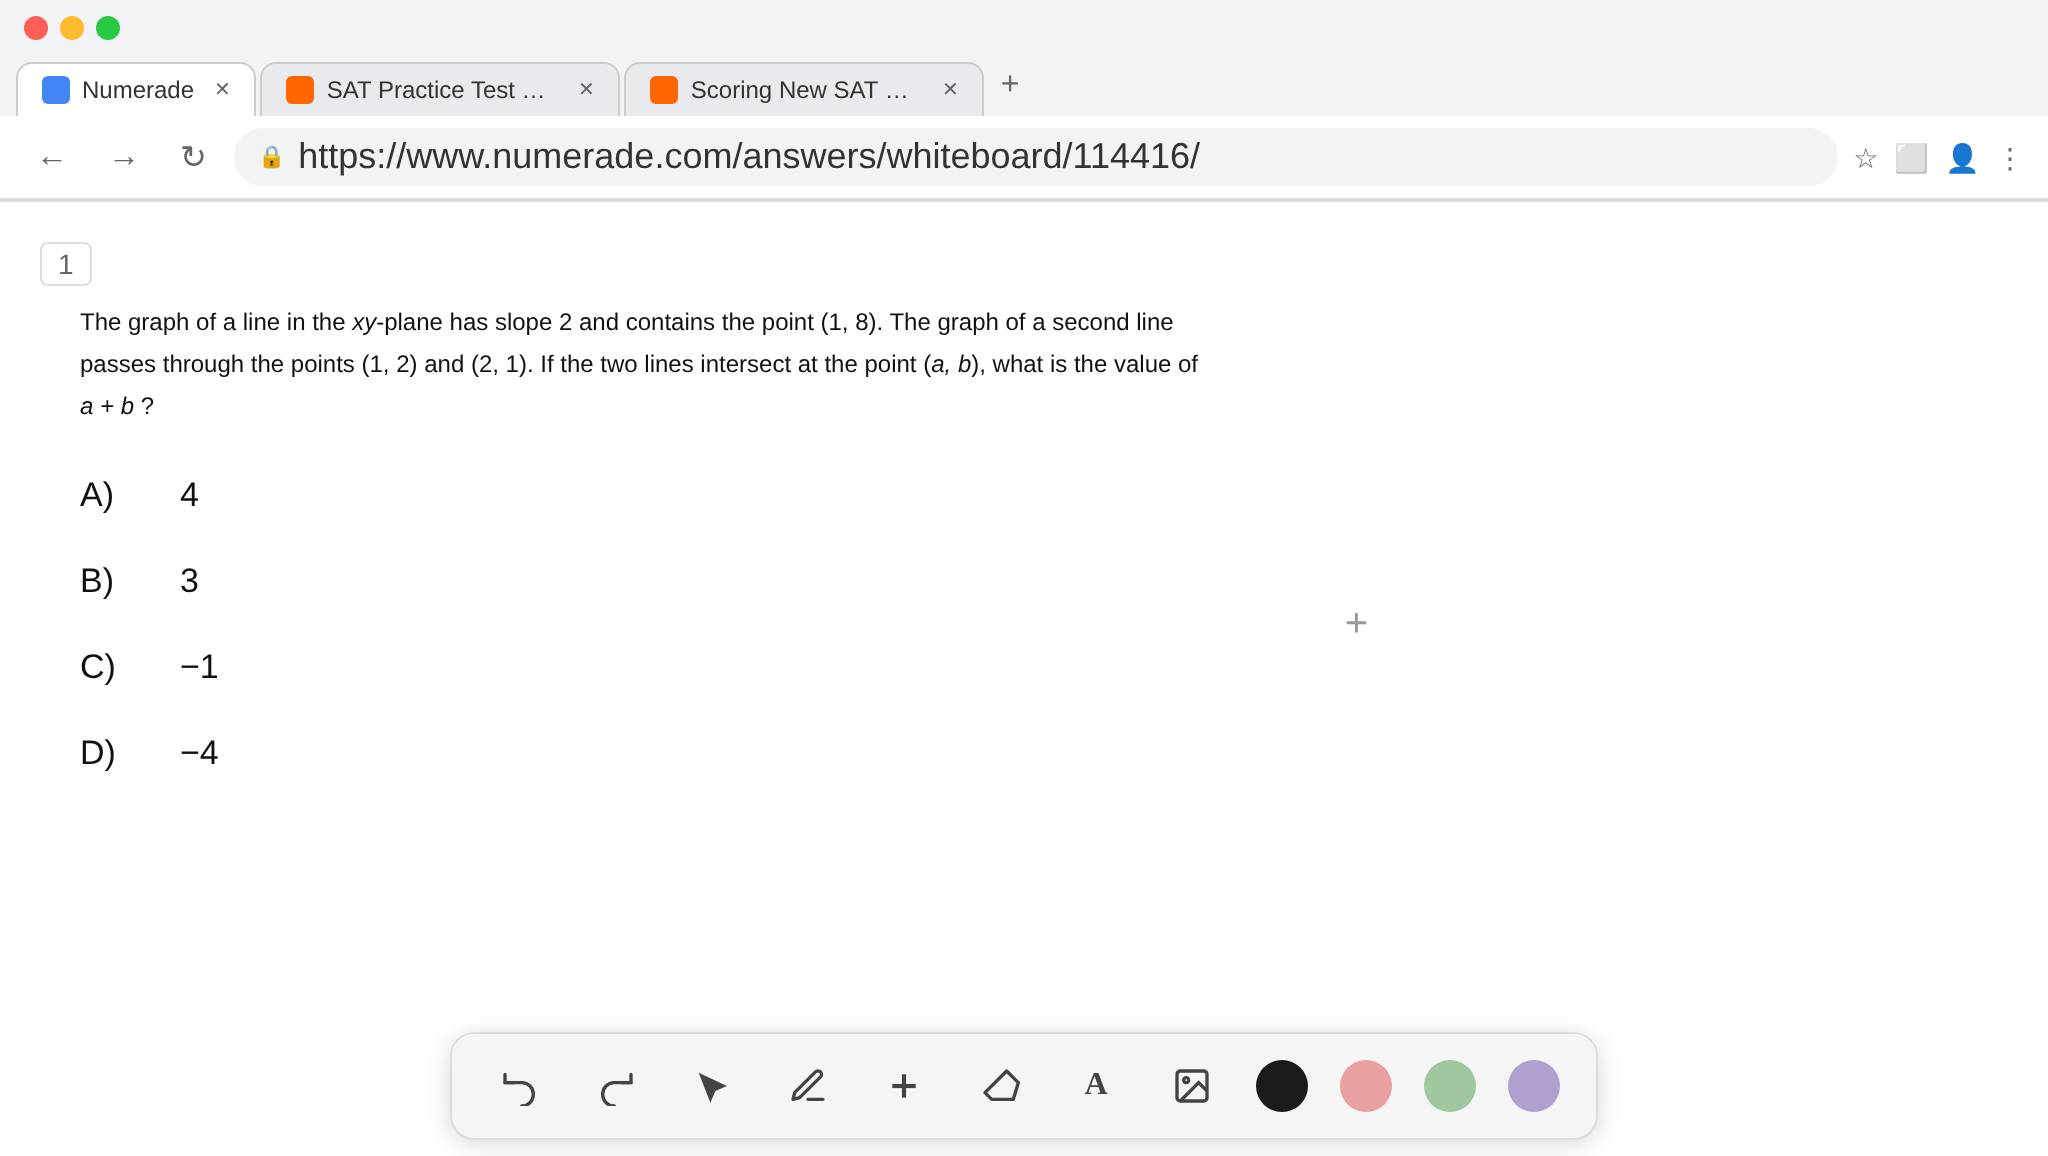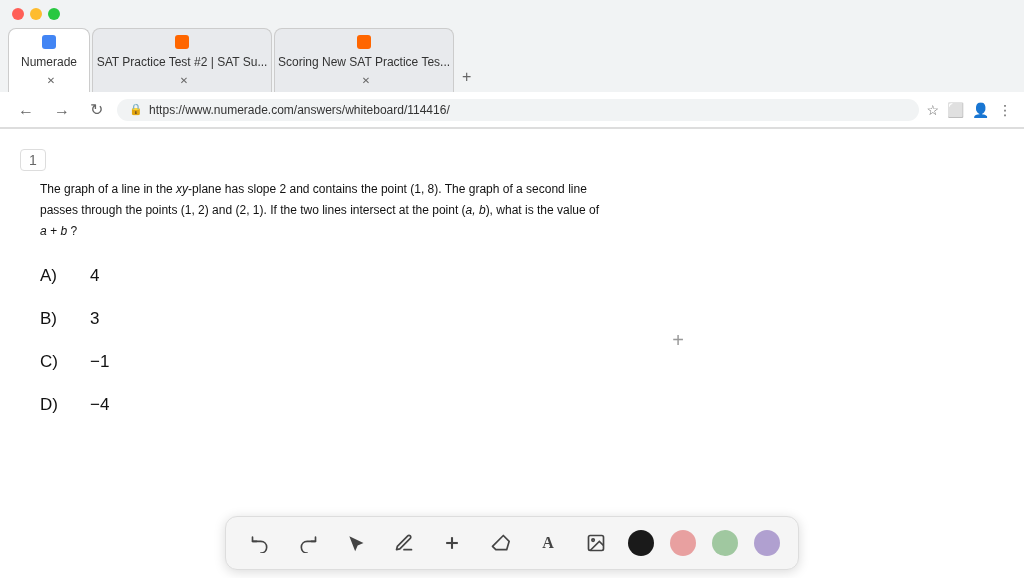--- a/index.html
+++ b/index.html
@@ -7,31 +7,31 @@
 
     
     .browser-chrome { background: #f1f3f4; border-bottom: 1px solid #ddd; }
     .title-bar { display: flex; align-items: center; padding: 8px 12px; gap: 8px; }
     .traffic-lights { display: flex; gap: 6px; }
     .traffic-light { width: 12px; height: 12px; border-radius: 50%; }
     .tl-red { background: #ff5f57; }
     .tl-yellow { background: #febc2e; }
     .tl-green { background: #28c840; }
     .tabs-bar { display: flex; align-items: flex-end; padding: 0 8px; gap: 2px; }
-    .tab { display: flex; align-items: center; gap: 6px; padding: 6px 12px; border-radius: 8px 8px 0 0; font-size: 12px; color: #333; background: #e8eaed; border: 1px solid #ccc; border-bottom: none; max-width: 180px; position: relative; flex-direction: column; }
+    .tab { display: flex; align-items: center; gap: 6px; padding: 6px 12px; border-radius: 8px 8px 0 0; font-size: 12px; color: #333; background: #e8eaed; border: 1px solid #ccc; border-bottom: none; max-width: 180px; position: relative; }
     .tab.active { background: #fff; z-index: 1; }
     .tab-favicon { width: 14px; height: 14px; border-radius: 2px; flex-shrink: 0; }
     .tab-label { overflow: hidden; text-overflow: ellipsis; white-space: nowrap; }
     .tab-close { font-size: 10px; color: #666; cursor: pointer; margin-left: 4px; }
     .tab-new { padding: 6px; font-size: 16px; color: #666; cursor: pointer; }
     .nav-bar { display: flex; align-items: center; padding: 6px 12px; gap: 8px; background: #fff; border-bottom: 1px solid #ddd; }
     .nav-btn { background: none; border: none; cursor: pointer; color: #666; font-size: 16px; padding: 2px 6px; border-radius: 4px; }
     .address-bar { flex: 1; display: flex; align-items: center; background: #f1f3f4; border-radius: 20px; padding: 4px 12px; gap: 6px; }
     .lock-icon { font-size: 11px; color: #666; }
-    .address-text { font-size: 12px; color: #333; flex: 1; }
+    .address-text { font-size: 18px; color: #333; flex: 1; }
     .nav-icons { display: flex; gap: 8px; align-items: center; }
     .nav-icon { color: #666; font-size: 14px; cursor: pointer; }
 
     
     .page-content { background: #fff; padding: 20px 40px; height: calc(578px - 86px); overflow-y: auto; position: relative; }
     .page-number { position: absolute; top: 20px; left: 20px; font-size: 14px; color: #666; border: 1px solid #ddd; border-radius: 4px; padding: 2px 8px; }
     .question-area { margin-top: 30px; font-size: 17px; line-height: 1.7; color: #111; max-width: 560px; }
     .question-text { font-size: 12px; line-height: 1.75; }
     .question-text .math { font-style: italic; }
     .options { margin-top: 20px; }

